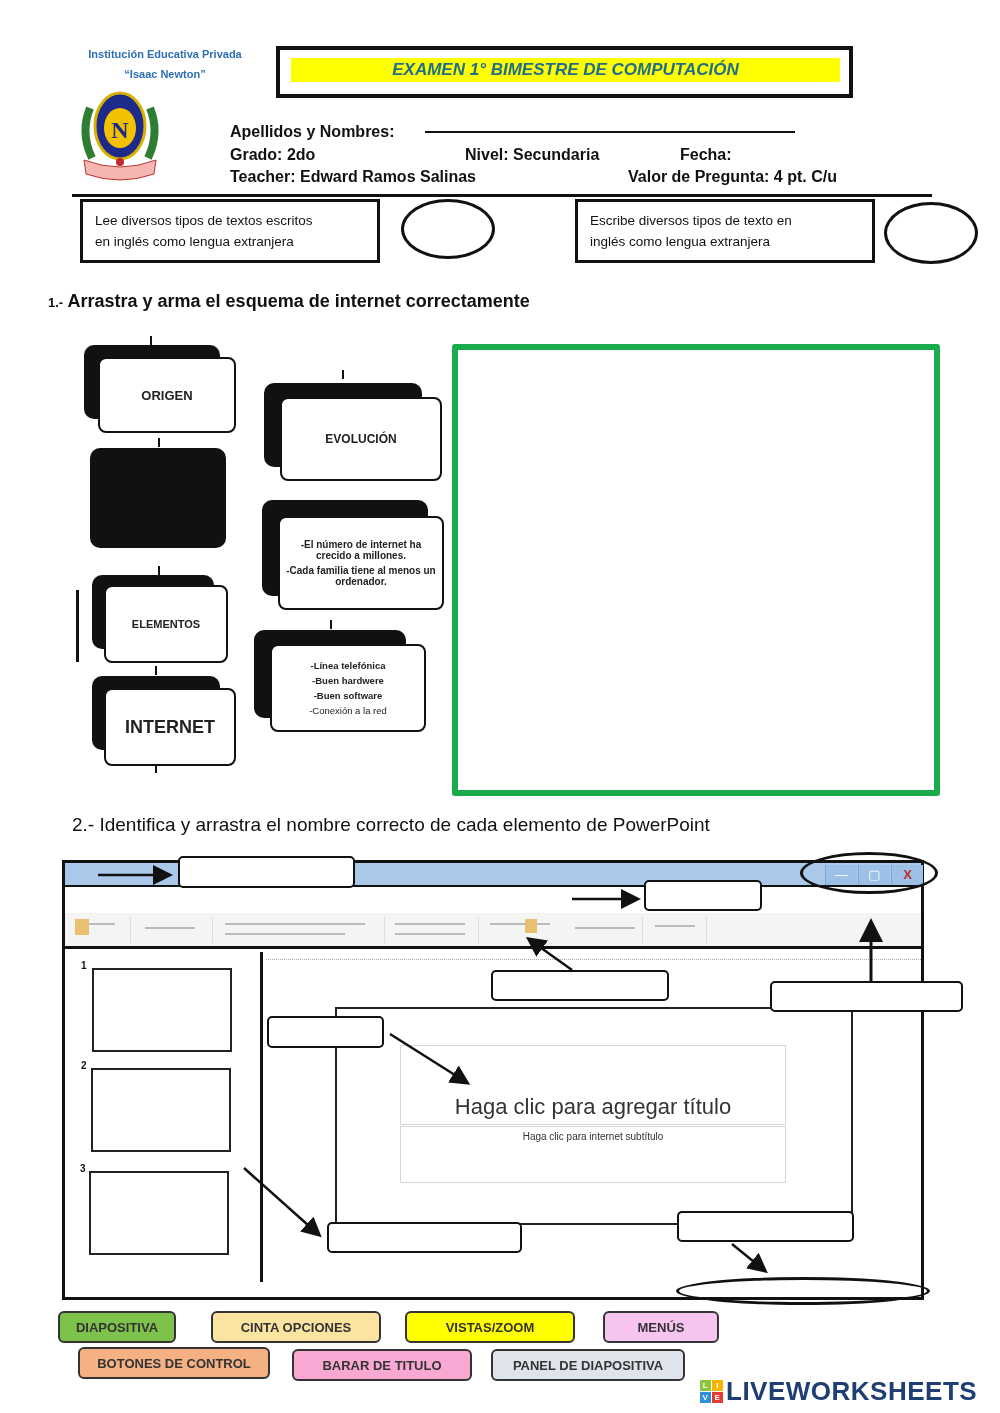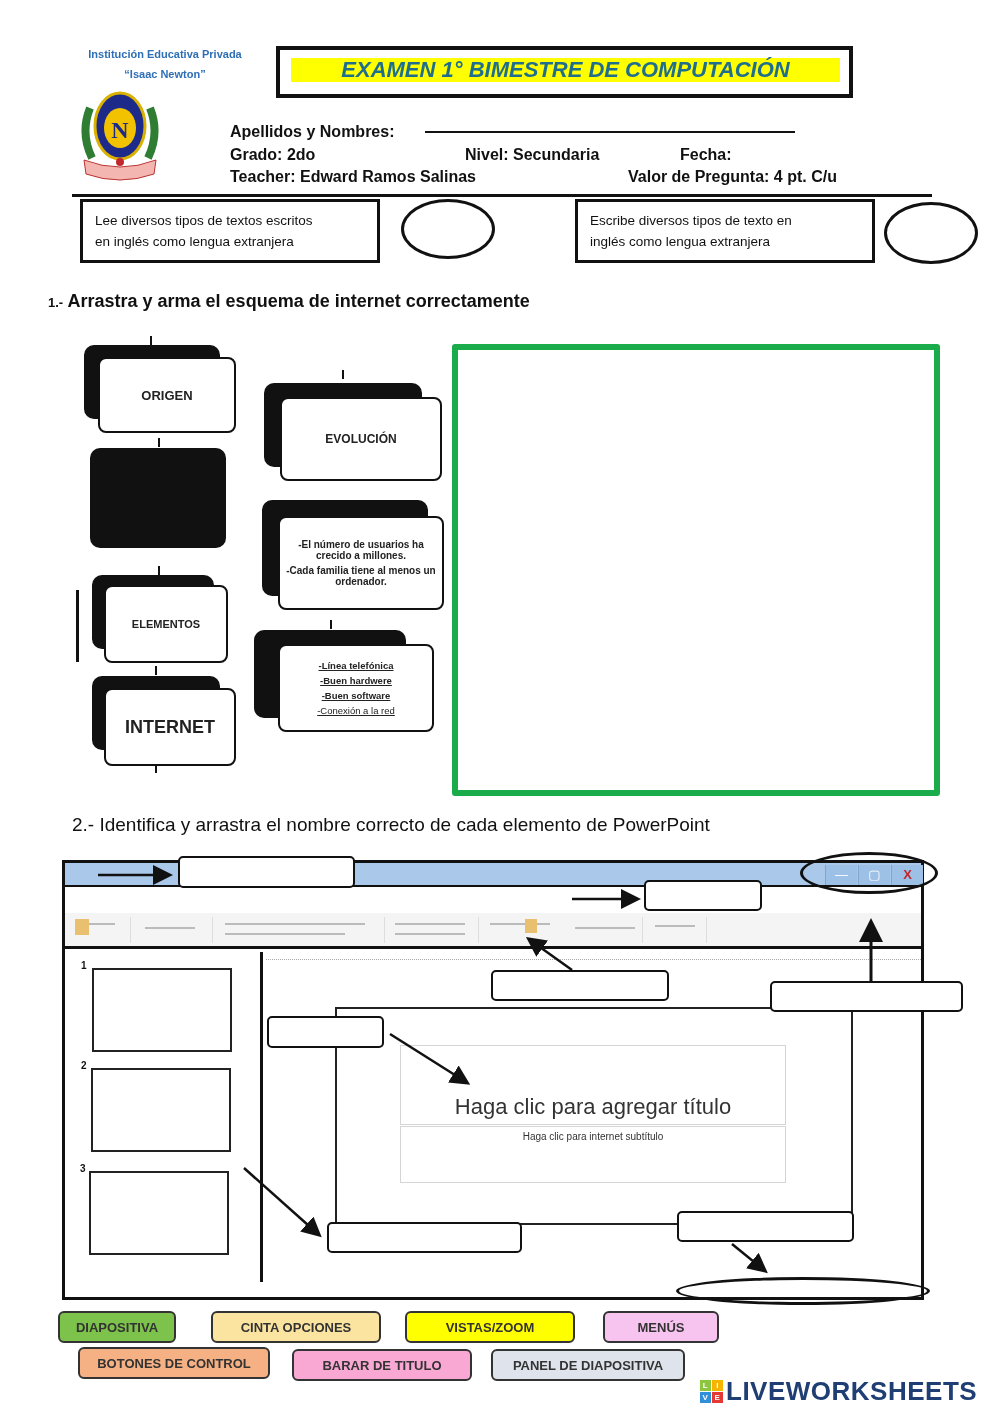--- a/index.html
+++ b/index.html
@@ -6,21 +6,21 @@
   html, body { width: 1000px; height: 1413px; background: #ffffff; overflow: hidden; }
   body { position: relative; font-family: "Liberation Sans", sans-serif; color: #111; }
   .abs { position: absolute; }
 
   
   .inst { left: 60px; width: 210px; text-align: center; color: #2e6fb5; font-weight: bold; font-size: 11px; }
   .inst1 { top: 48px; }
   .inst2 { top: 68px; }
   .logo { left: 80px; top: 88px; width: 80px; height: 95px; }
   .title-frame { left: 276px; top: 46px; width: 577px; height: 52px; border: 4px solid #111; }
-  .title-band { position: absolute; left: 11px; top: 8px; width: 549px; height: 24px; background: #ffff00; color: #1f6e8c; font-weight: bold; font-style: italic; font-size: 22px; text-align: center; line-height: 24px; }
+  .title-band { position: absolute; left: 11px; top: 8px; width: 549px; height: 24px; background: #ffff00; color: #1f6e8c; font-weight: bold; font-style: italic; font-size: 17px; text-align: center; line-height: 24px; }
   .hdr-line { font-weight: bold; font-size: 16px; margin-top: 8px; }
   .name-underline { left: 425px; top: 131px; width: 370px; height: 2px; background: #111; }
   .sep { left: 72px; top: 194px; width: 860px; height: 3px; background: #111; }
 
   .comp-box { top: 199px; height: 64px; border: 3px solid #111; padding: 8px 12px; font-family: "Liberation Sans", sans-serif; font-size: 13.5px; line-height: 21px; }
   .circle { border: 3px solid #111; border-radius: 50%; }
 
   .q-title { font-family: "Liberation Sans", sans-serif; font-weight: bold; font-size: 18px; }
   .q-num { font-size: 13px; }
 
@@ -141,29 +141,29 @@
 
 <div class="tick" style="left:342px; top:370px;"></div>
 <div class="card" style="left:264px; top:383px; width:180px; height:100px;">
   <div class="shadow" style="width:158px; height:84px;"></div>
   <div class="face" style="left:16px; top:14px; width:162px; height:84px; font-size:12px;">EVOLUCIÓN</div>
 </div>
 
 <div class="card" style="left:262px; top:500px; width:184px; height:112px;">
   <div class="shadow" style="width:166px; height:96px;"></div>
   <div class="face card-text" style="left:16px; top:16px; width:166px; height:94px; font-size:10px; flex-direction:column; padding:0 6px;">
-    <p>-El número de usuarios ha crecido a millones.</p>
+    <p>-El número de internet ha crecido a millones.</p>
     <p>-Cada familia tiene al menos un ordenador.</p>
   </div>
 </div>
 <div class="tick" style="left:330px; top:620px;"></div>
 
 <div class="card" style="left:254px; top:630px; width:174px; height:104px;">
   <div class="shadow" style="width:152px; height:88px;"></div>
-  <div class="face card-text" style="left:24px; top:14px; width:156px; height:88px; font-size:9.5px; flex-direction:column;text-decoration:underline;">
+  <div class="face card-text" style="left:16px; top:14px; width:156px; height:88px; font-size:9.5px; flex-direction:column;">
     <p>-Línea telefónica</p>
     <p>-Buen hardwere</p>
     <p>-Buen software</p>
     <p style="font-weight:normal;">-Conexión a la red</p>
   </div>
 </div>
 
 <div class="abs green-frame"></div>
 
 <div class="abs" style="left:72px; top:814px; font-size:19px;">2.- Identifica y arrastra el nombre correcto de cada elemento de PowerPoint</div>

